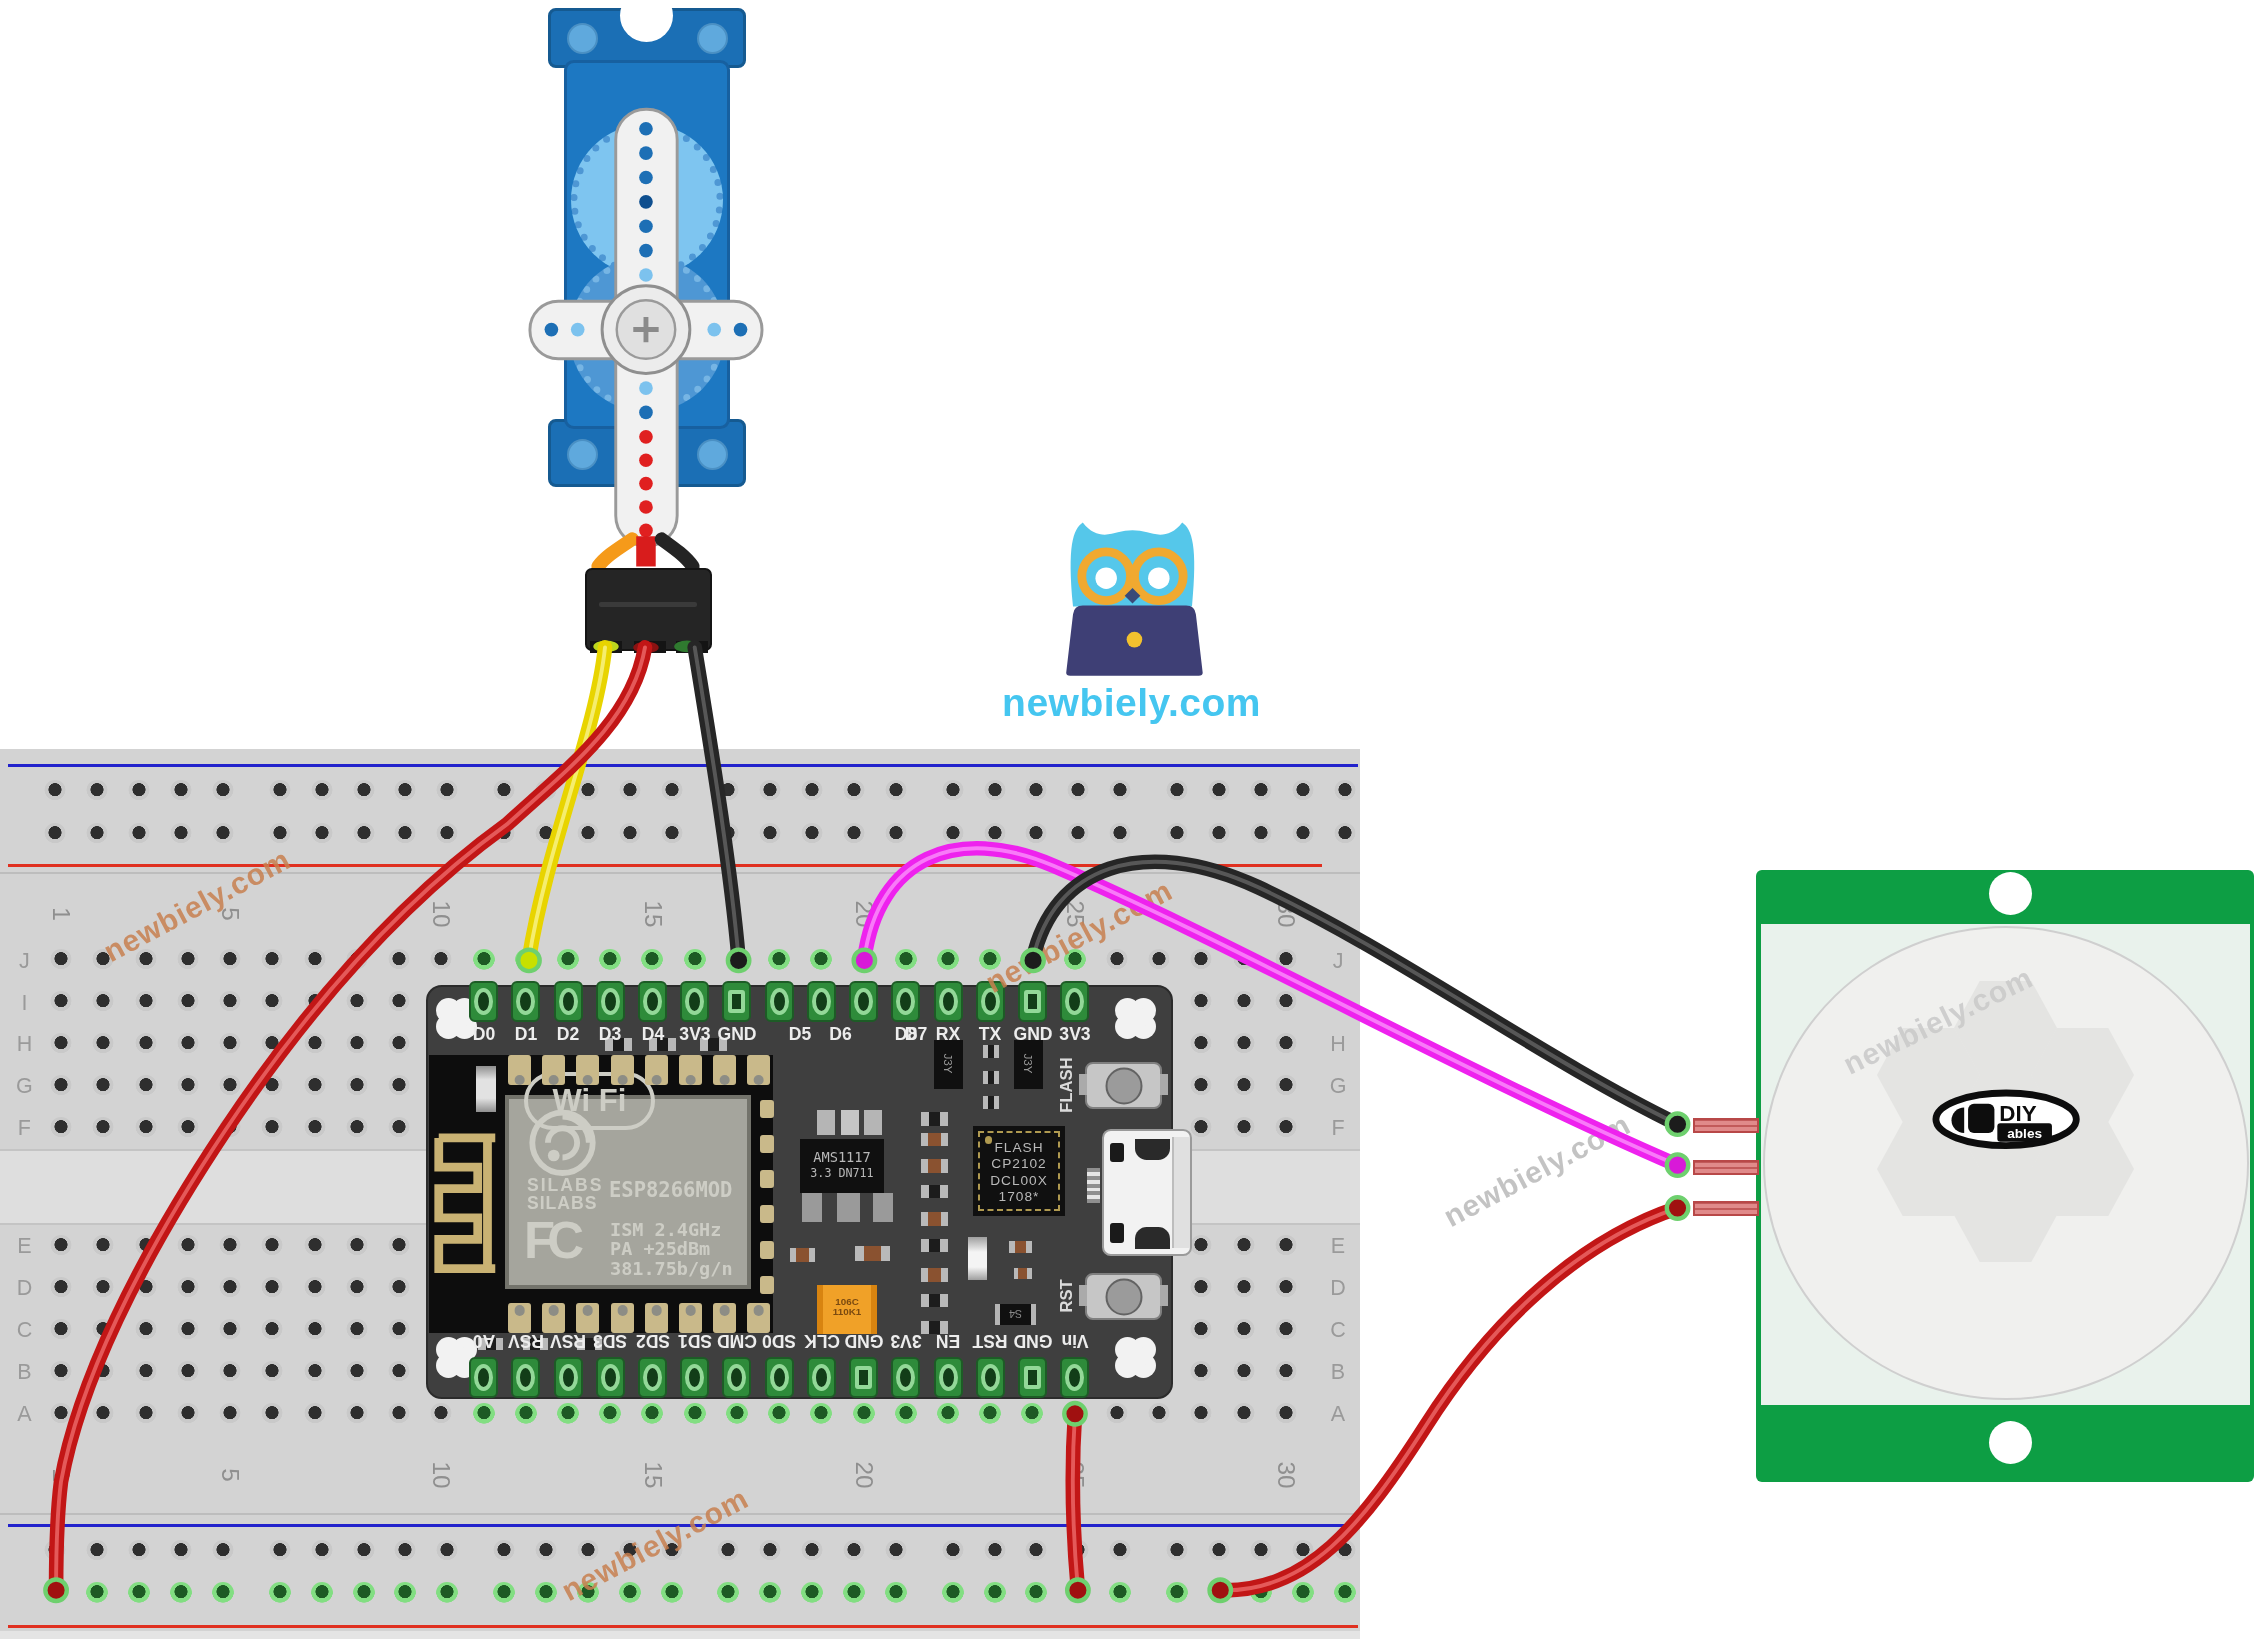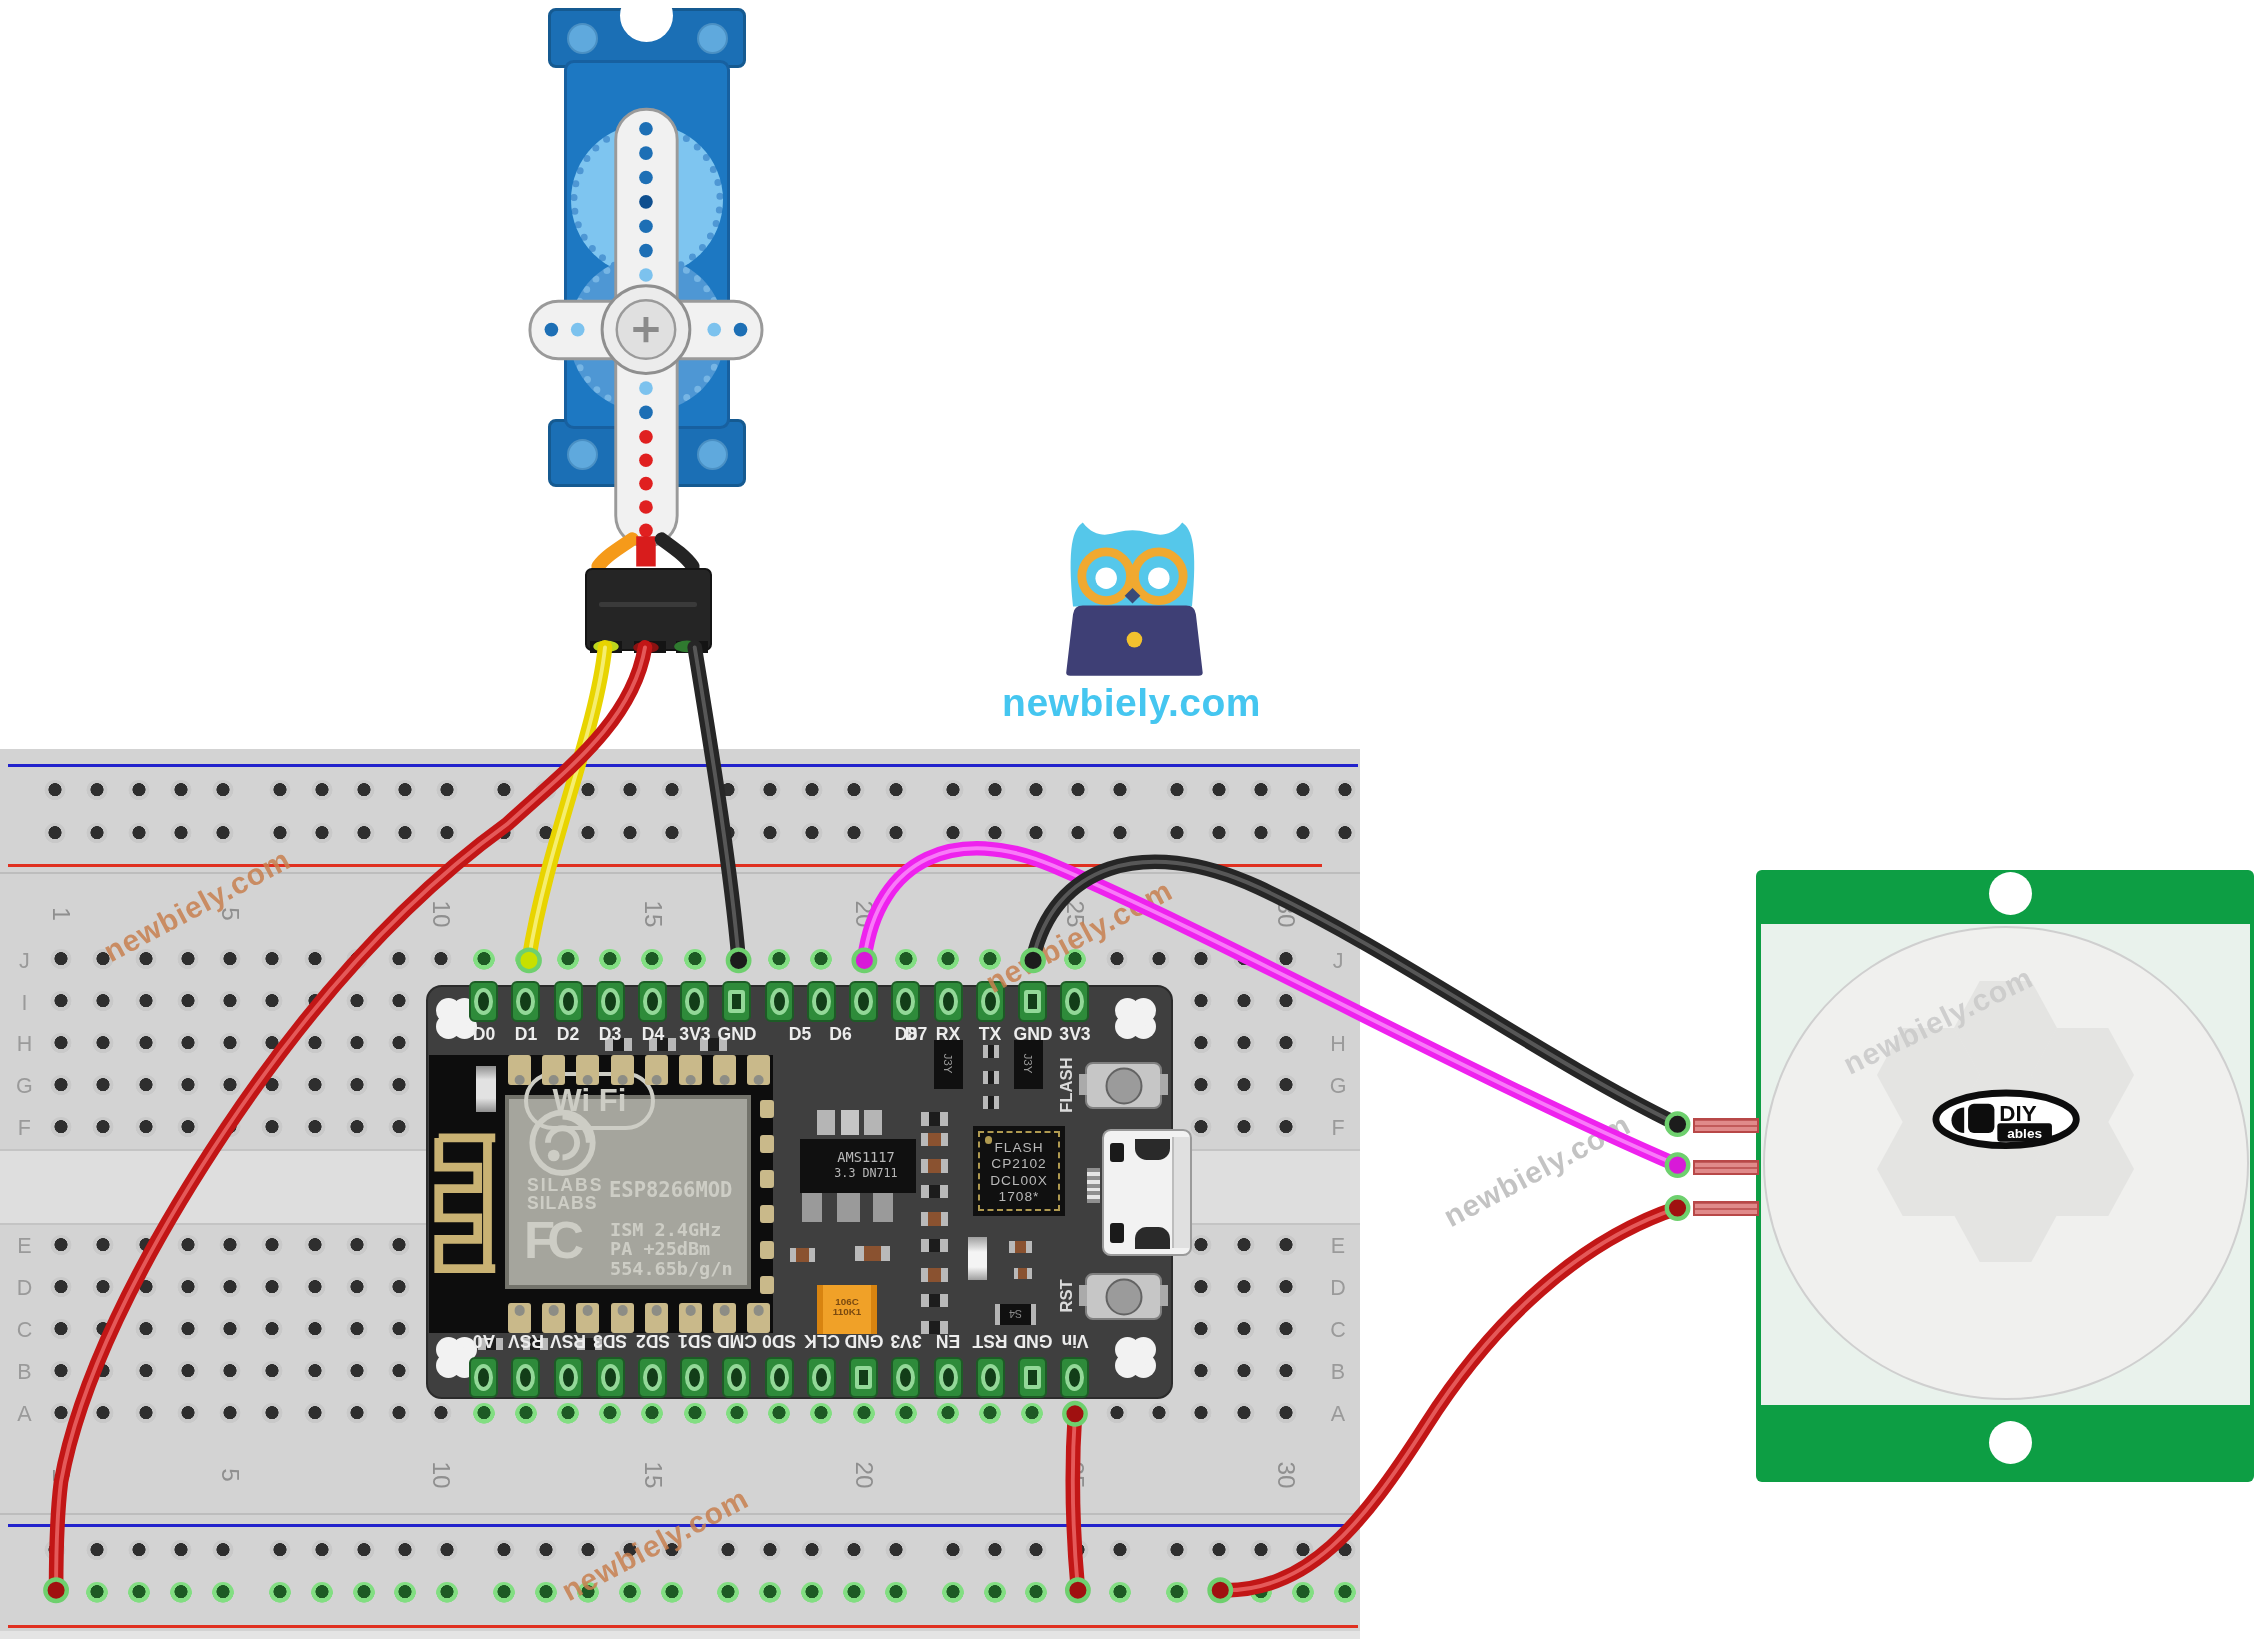--- a/index.html
+++ b/index.html
@@ -566,34 +566,34 @@
       <circle cx="128" cy="103" r="6" fill="#cdcdc5"></circle>
     </svg>
     <div class="abs" style="left:47px;top:10.7px;width:19.5px;height:46px;background:linear-gradient(180deg,#8f8f8f,#e2e2e2 30%,#e2e2e2 70%,#8f8f8f);"></div>
     <div id="wifibox">Wi Fi</div>
     <div class="modtxt" style="left:98px;top:120px;font-weight:bold;font-size:17.6px;letter-spacing:2px;">SILABS</div>
     <div class="modtxt" style="left:98px;top:138px;font-weight:bold;font-size:17.6px;letter-spacing:1px;">SILABS</div>
     <div class="modtxt mono" style="left:180px;top:123px;font-weight:bold;font-size:20.5px;">ESP8266MOD</div>
     <div class="modtxt" style="left:95px;top:156px;font-weight:bold;font-size:51px;letter-spacing:-7.8px;">FC</div>
     <div class="modtxt mono" style="left:181px;top:164px;font-weight:bold;font-size:18.5px;">ISM 2.4GHz</div>
     <div class="modtxt mono" style="left:181px;top:183px;font-weight:bold;font-size:18.5px;">PA  +25dBm</div>
-    <div class="modtxt mono" style="left:181px;top:203px;font-weight:bold;font-size:18.5px;">554.65b/g/n</div>
+    <div class="modtxt mono" style="left:181px;top:203px;font-weight:bold;font-size:18.5px;">381.75b/g/n</div>
   </div>
 
   <div class="chip abs" style="left:973px;top:1126px;width:92px;height:90px;outline:2.9px dashed #b09a50;outline-offset:-7.8px;">
     <div class="abs" style="left:11.7px;top:9.8px;width:7.8px;height:7.8px;border-radius:50%;background:#b09a50;"></div>
     <div style="margin-top:13.7px;font-size:13.7px;line-height:16.6px;letter-spacing:1px;">
       <div>FLASH</div>
       <div>CP2102</div>
       <div>DCL00X</div>
       <div>1708*</div>
     </div>
   </div>
 
-  <div class="chip abs" style="left:800px;top:1139px;width:100px;height:54px;padding-left:16px;">
+  <div class="chip abs" style="left:800px;top:1139px;width:84px;height:54px;">
     <div style="margin-top:9.8px;font-size:13.7px;line-height:16.6px;" class="mono">
       <div>AMS1117</div>
       <div style="font-size:11.7px;">3.3  DN711</div>
     </div>
   </div>
   <div class="abs smd" style="left:802px;top:1193px;width:19.5px;height:29px;background:#9a9a9a;"></div>
   <div class="abs smd" style="left:837px;top:1193px;width:23.4px;height:29px;background:#9a9a9a;"></div>
   <div class="abs smd" style="left:873px;top:1193px;width:19.5px;height:29px;background:#9a9a9a;"></div>
   <div class="abs smd" style="left:817px;top:1110px;width:17.6px;height:25px;background:#b5b5b5;"></div>
   <div class="abs smd" style="left:841px;top:1110px;width:17.6px;height:25px;background:#c5c5c5;"></div>

